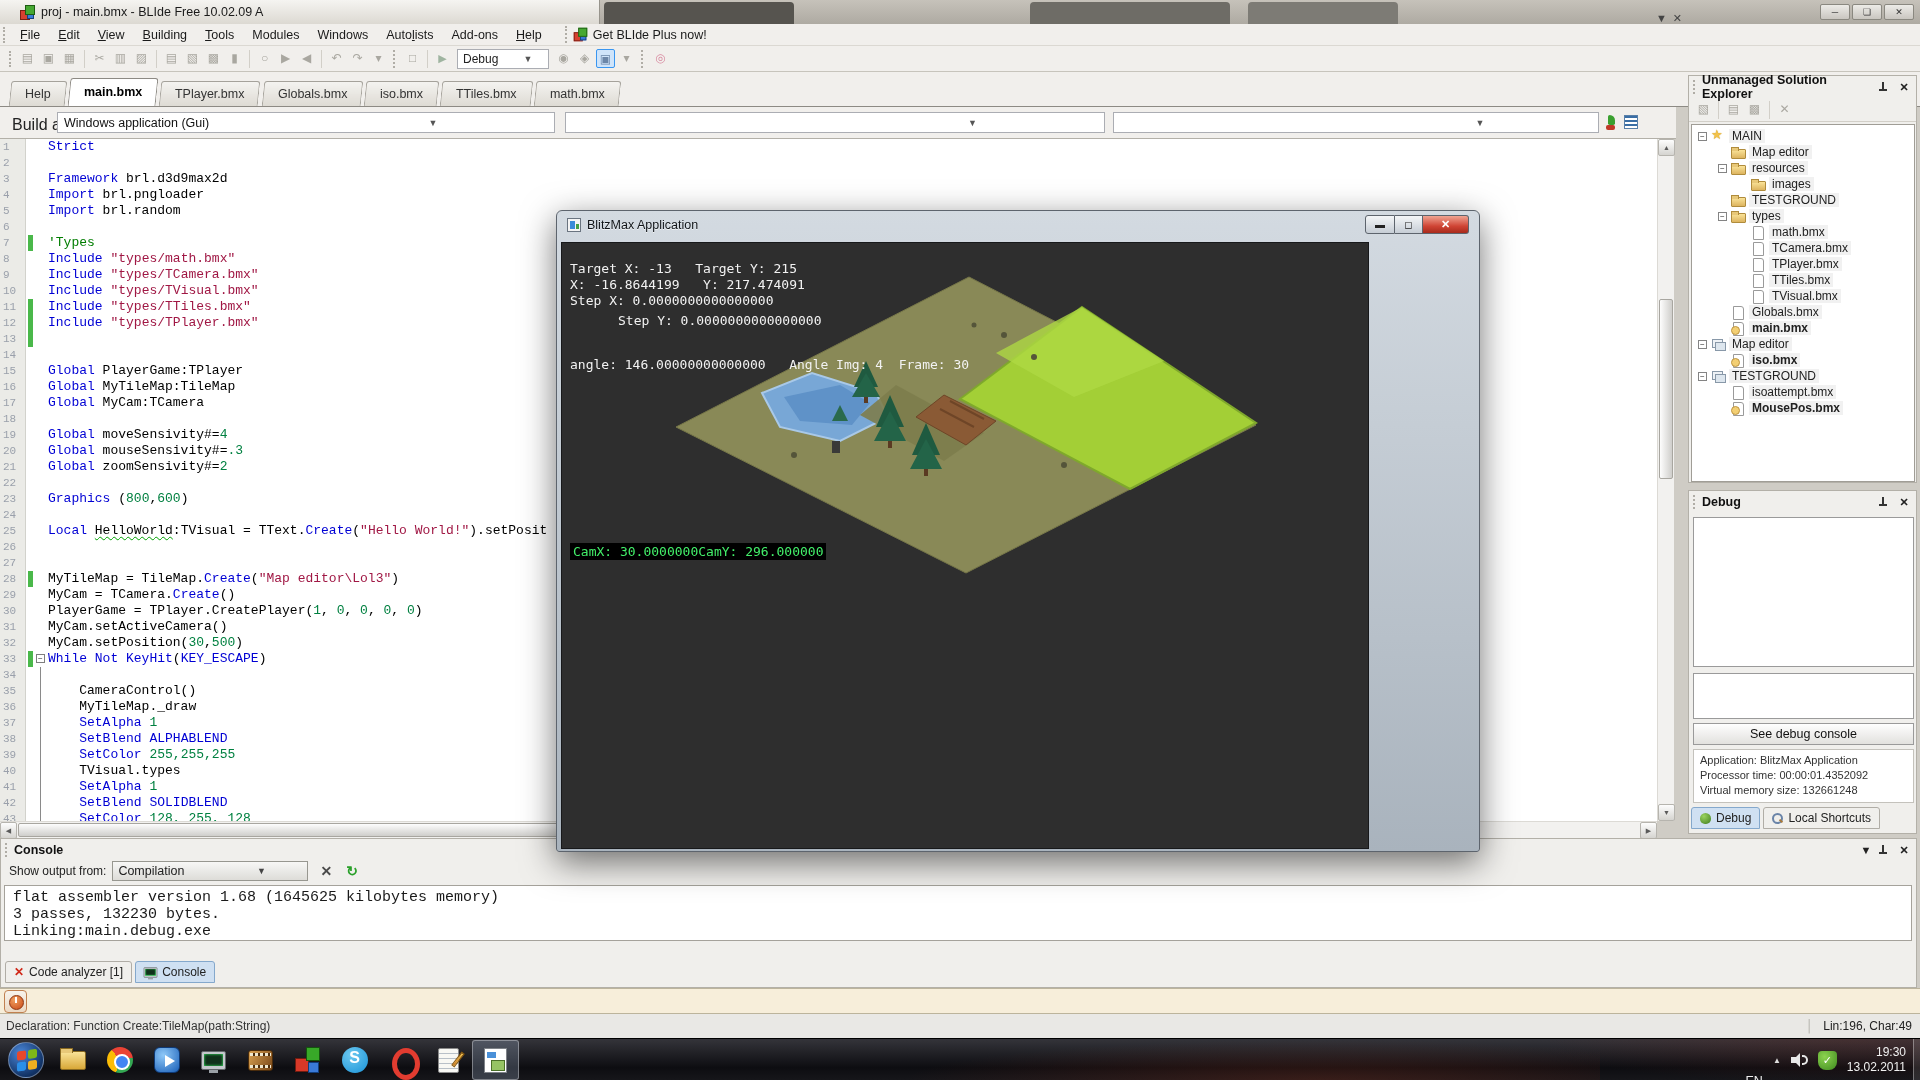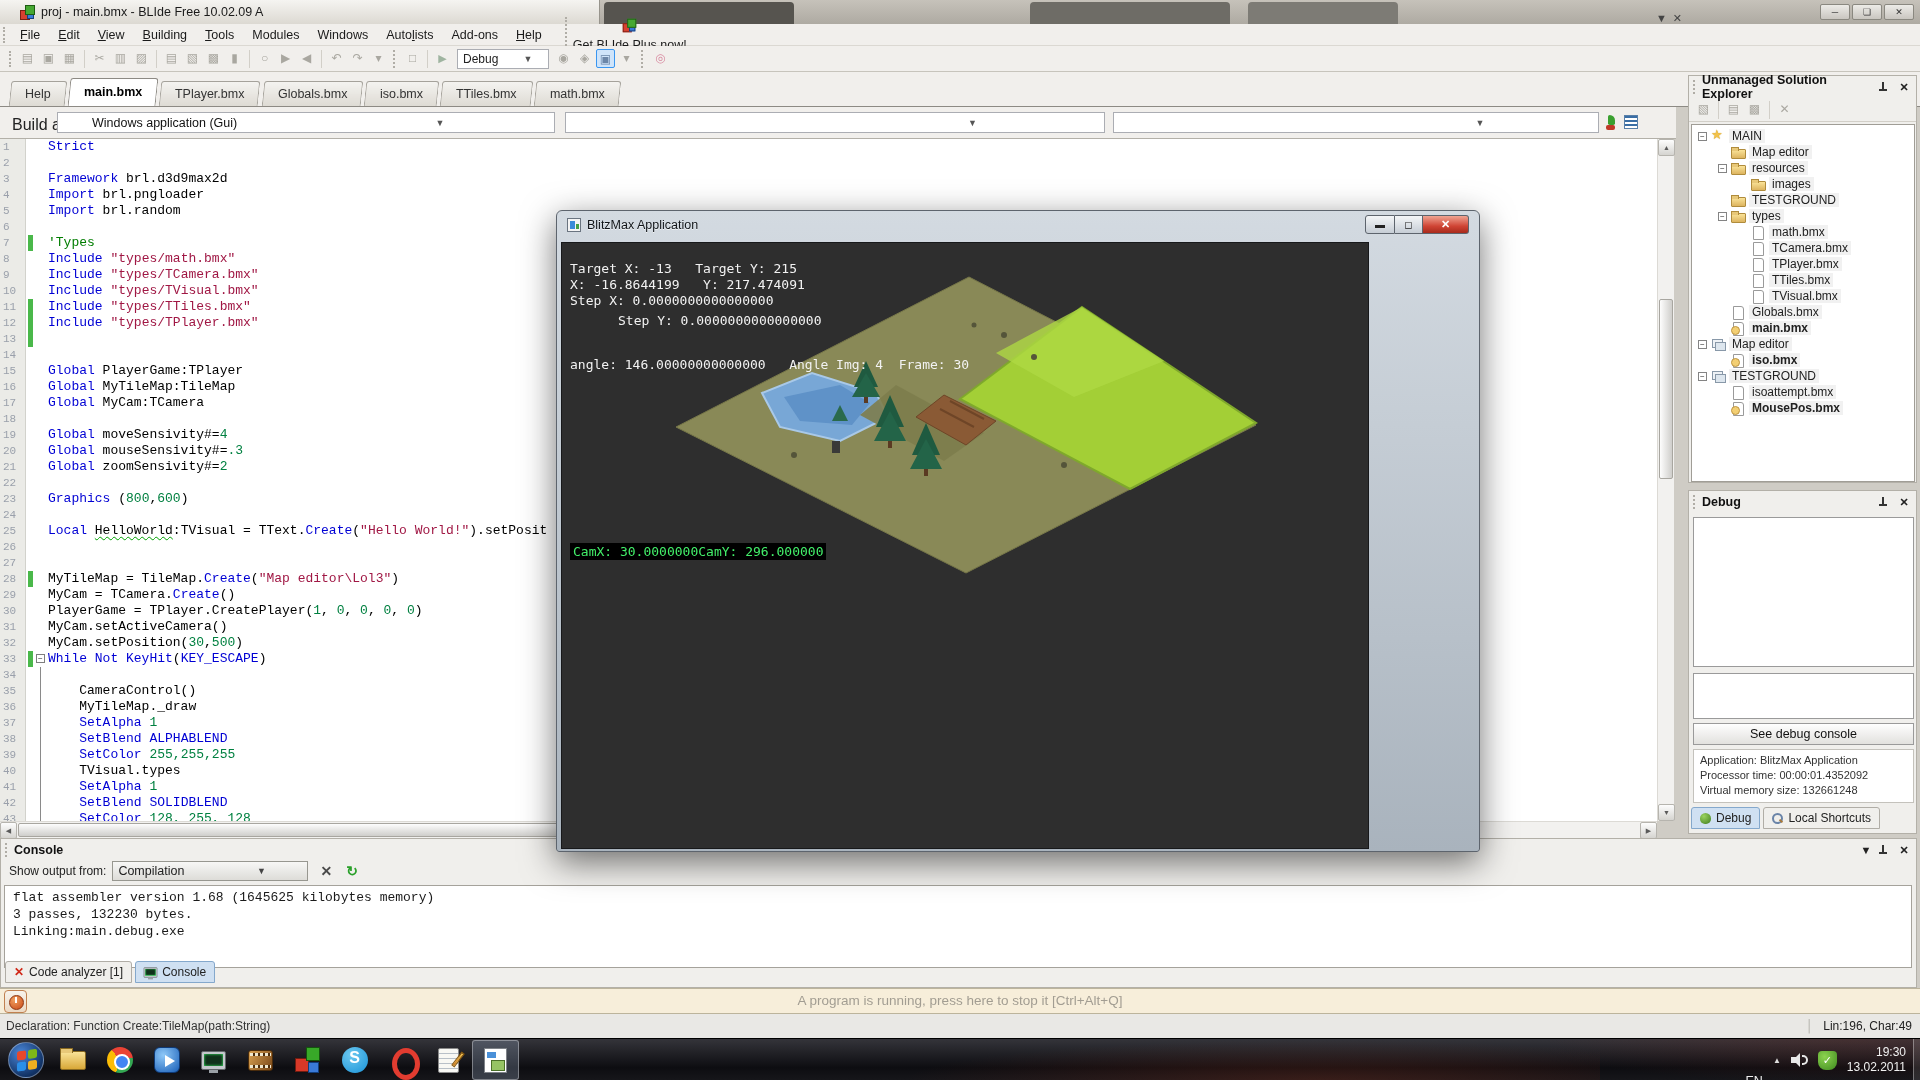--- a/index.html
+++ b/index.html
@@ -22,21 +22,21 @@
   .cubes::before { content:""; position:absolute; left:0; bottom:0; width:8px; height:8px; background:#d84030; border:1px solid #7c1f14;}
   .cubes::after { content:""; position:absolute; right:0; top:0; width:8px; height:8px; background:#46a832; border:1px solid #1d5c12;}
   .cubes i { position:absolute; right:1px; bottom:1px; width:7px; height:7px; background:#3a7ad8; border:1px solid #17407e;}
 
   
   .menubar { position:absolute; left:0; top:24px; width:1920px; height:22px; background:#f1efec;
     border-bottom:1px solid #dbd8d2; display:flex; align-items:center; font-size:12.5px; color:#1a1a1a; }
   .menu-grip { width:5px; height:16px; margin:0 3px; border-left:2px dotted #b0ada6; }
   .menu-item { padding:2px 9px; }
   .menu-item u { text-decoration:underline; }
-  .promo { display:flex; align-items:center; gap:5px; margin-left:14px; padding:1px 6px; border-left:2px dotted #b0ada6;flex-direction:column; }
+  .promo { display:flex; align-items:center; gap:5px; margin-left:14px; padding:1px 6px; border-left:2px dotted #b0ada6; }
 
   
   .toolbar { position:absolute; left:0; top:46px; width:1920px; height:26px; background:#f1efec;
     border-bottom:1px solid #c7c4bc; display:flex; align-items:center; padding-left:6px; }
   .tb-icon { width:19px; height:19px; margin:0 1px; border-radius:2px; text-align:center;
     line-height:18px; font-size:12px; color:#a9a7a0; }
   .tb-sep { width:1px; height:18px; background:#d2cfc8; margin:0 4px; }
   .tb-grip { width:5px; height:18px; border-left:2px dotted #b0ada6; margin:0 4px; }
   .tb-icon.hl { background:#cfe4fa; border:1px solid #3a96f0; color:#6b86a8; }
   .tb-icon.run { color:#9fb4a0; font-size:11px; }
@@ -138,22 +138,22 @@
   .mag::after { content:""; position:absolute; left:7px; top:7px; width:4px; height:2px; background:#a87838; transform:rotate(45deg); }
 
   
   .console { position:absolute; left:0; top:838px; width:1917px; height:150px; background:#f0efec; border:1px solid #b3b0a8; }
   .con-filter { position:absolute; left:0; top:20px; width:100%; height:24px; display:flex; align-items:center; font-size:12px; color:#222; padding-left:8px; }
   .con-combo { width:196px; height:20px; margin-left:6px; background:linear-gradient(#f7f7f6,#dddcd8); border:1px solid #979790;
     font-size:12.5px; display:flex; align-items:center; }
   .con-combo span { flex:1; padding-left:5px; } .con-combo .arr { width:14px; text-align:center; font-size:9px; color:#444; }
   .con-x { margin-left:12px; font-size:14px; color:#4a4a4a; font-weight:bold; }
   .con-re { margin-left:14px; font-size:14px; color:#2aa02a; font-weight:bold; }
-  .con-out { position:absolute; left:3px; top:46px; width:1908px; height:83px; background:#fff; border:1px solid #a5a29b;
-    font-family:"Liberation Mono", monospace; font-size:13px; color:#1a1a1a; padding:3px 8px; line-height:17px; }
+  .con-out { position:absolute; left:3px; top:46px; width:1908px; height:56px; background:#fff; border:1px solid #a5a29b;
+    font-family:"Liberation Mono", monospace; font-size:15px; color:#1a1a1a; padding:3px 8px; line-height:17px; }
   .con-tabs { position:absolute; left:4px; top:122px; display:flex; gap:3px; }
 
   
   .statusbar { position:absolute; left:0; top:988px; width:1920px; height:26px; background:#f7eeda;
     border-top:1px solid #bcb49c; border-bottom:1px solid #bcb49c; }
   .stop-btn { position:absolute; left:4px; top:1px; width:23px; height:23px; border:1px solid #c08050; border-radius:4px;
     background:linear-gradient(#f7f3ec,#ecd9c4); }
   .stop-btn::before { content:""; position:absolute; left:4px; top:4px; width:13px; height:13px; border-radius:50%;
     background:radial-gradient(circle at 35% 30%, #f0a060, #c84818); border:1px solid #8c3410; }
   .stop-btn::after { content:""; position:absolute; left:10px; top:6px; width:2px; height:6px; background:#fff; }
@@ -320,21 +320,21 @@
         <span class="doctab"><b>math.bmx</b></span>
       </span>
   </div>
   <div class="tabrow-btns">
     <span>▼</span>
     <span>✕</span>
   </div>
 
   <div class="buildbar">
     <span class="lbl">Build as</span>
-    <div class="combo" style="left:57px;width:498px;padding-left:28px;">
+    <div class="combo" style="left:57px;width:498px;">
       <span>Windows application (Gui)</span>
       <span class="arr">▼</span>
     </div>
     <div class="combo" style="left:565px;width:540px;">
       <span></span>
         <span class="arr">▼</span>
     </div>
     <div class="combo" style="left:1113px;width:486px;">
       <span></span>
         <span class="arr">▼</span>
@@ -569,21 +569,20 @@
       </span>
       <span class="btab active">
         <span class="ic-monitor" style="transform:scale(0.55);margin:-4px -6px;"></span>
         <span>Console</span>
       </span>
     </div>
   </div>
 
   <div class="statusbar">
     <div class="stop-btn"></div>
-    <div class="status-msg">A program is running, press here to stop it [Ctrl+Alt+Q]</div>
   </div>
   <div class="declbar">
     <span class="decl-left">Declaration: Function Create:TileMap(path:String)</span>
     <span class="decl-right">Lin:196, Char:49</span>
   </div>
 
   <div class="appwin">
     <div class="appwin-title">
       <span class="appico"></span>
       <span>BlitzMax Application</span>

